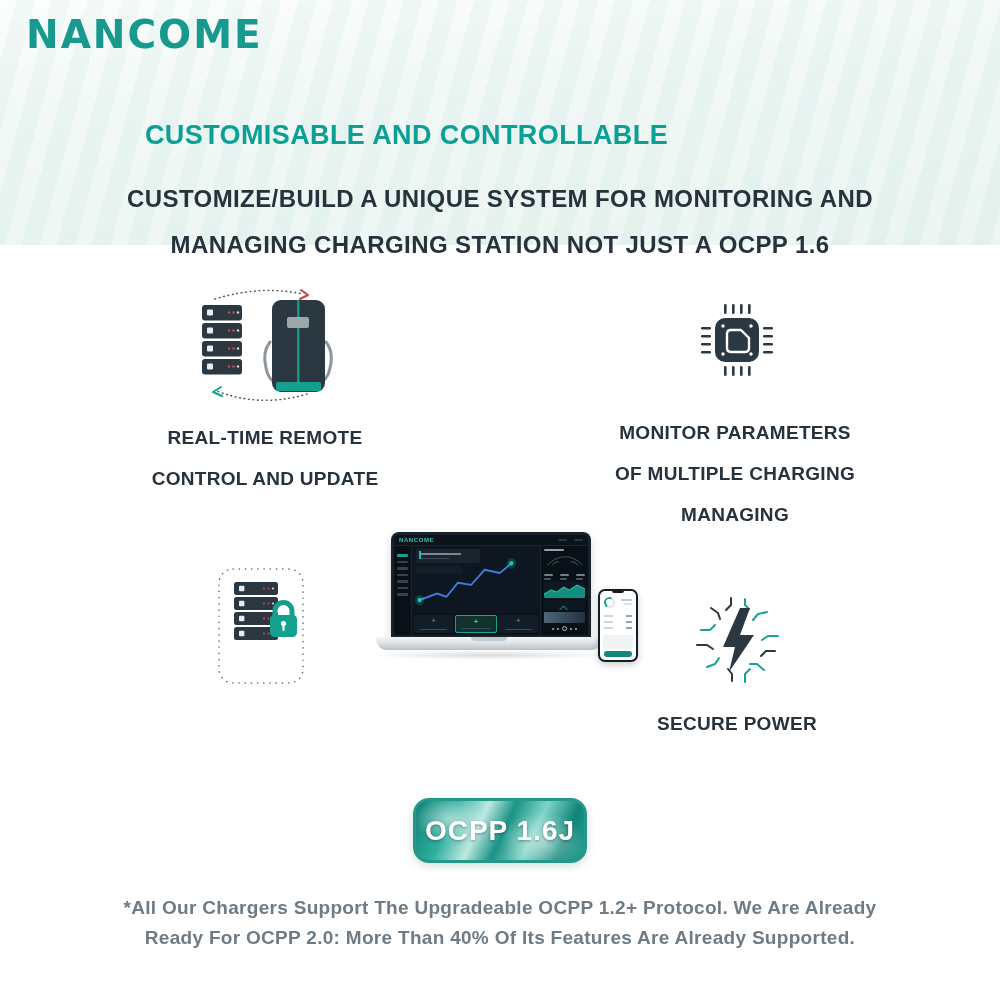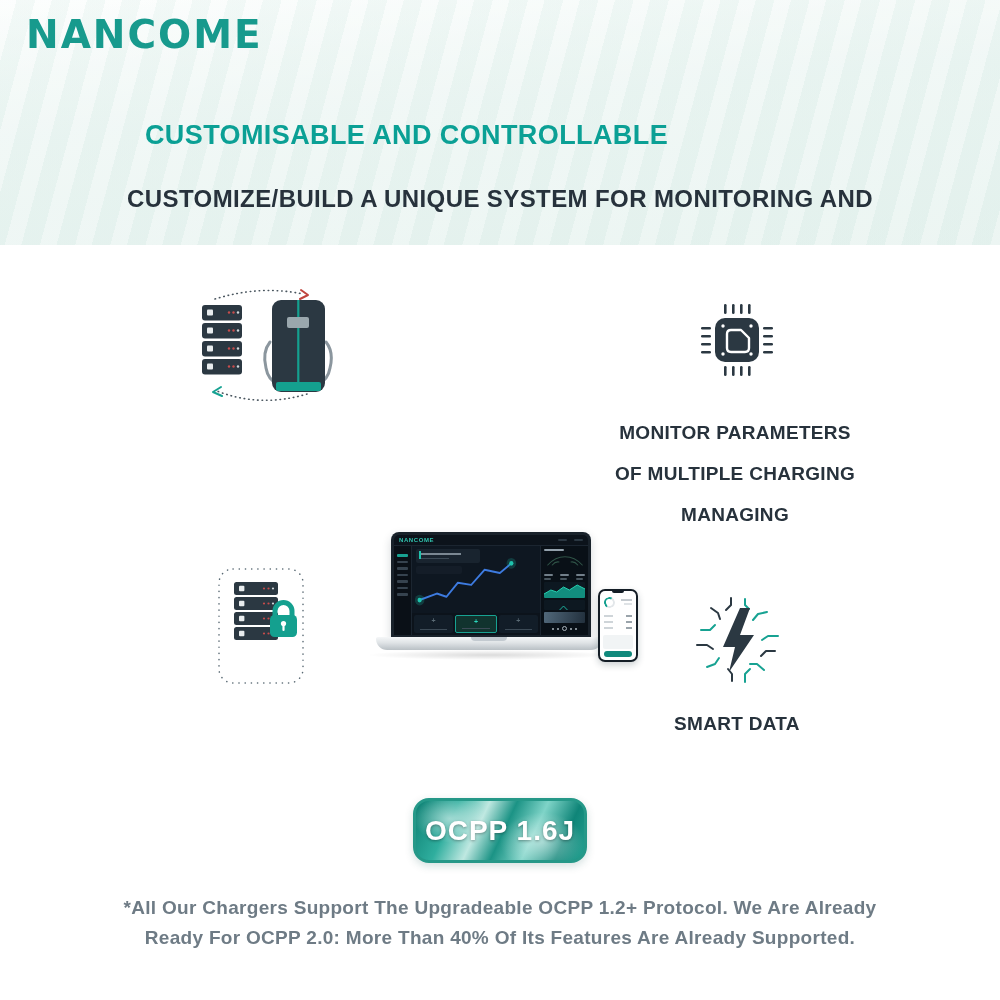--- a/index.html
+++ b/index.html
@@ -119,20 +119,21 @@
 <div class="canvas">
 
   <div class="abs bg-wash-mid"></div>
   <div class="abs bg-wash-bottom"></div>
 
   <div class="abs logo">NANCOME</div>
 
   <div class="abs title">CUSTOMISABLE AND CONTROLLABLE</div>
   <div class="abs subtitle">
     <div>CUSTOMIZE/BUILD A UNIQUE SYSTEM FOR MONITORING AND</div>
+    <div>MANAGING CHARGING STATION NOT JUST A OCPP 1.6</div>
   </div>
 
   <svg class="abs icon1" viewBox="0 0 150 115">
     <g>
       <path d="M30 12 Q 75 -2 118 7" fill="none" stroke="#4a565f" stroke-width="1.6" stroke-dasharray="0.5 4" stroke-linecap="round"></path>
       <path d="M116 3 l7 5 -8 4" fill="none" stroke="#c0453e" stroke-width="2" stroke-linecap="round" stroke-linejoin="round"></path>
       <path d="M122 107 Q 75 121 32 104" fill="none" stroke="#4a565f" stroke-width="1.6" stroke-dasharray="0.5 4" stroke-linecap="round"></path>
       <path d="M36 100 l-8 5 9 4" fill="none" stroke="#17a292" stroke-width="2" stroke-linecap="round" stroke-linejoin="round"></path>
     </g>
     <g>
@@ -253,27 +254,31 @@
       <path d="M52 87 v-8 l5 -5" stroke="#17a292"></path>
       <path d="M39 86 v-7 l-4 -5" stroke="#2b3842"></path>
       <path d="M14 72 l8 -3 4 -6" stroke="#17a292"></path>
       <path d="M4 50 h10 l6 4" stroke="#2b3842"></path>
       <path d="M8 35 h9 l5 -5" stroke="#17a292"></path>
       <path d="M18 13 l7 5 2 6" stroke="#2b3842"></path>
     </g>
     <path d="M47 13 L30 52 H42 L36 77 L61 40 H47 L57 13 Z" fill="#2b3842"></path>
   </svg>
 
+  <div class="abs feat-label fl1">
+    <div>REAL-TIME REMOTE</div>
+    <div>CONTROL AND UPDATE</div>
+  </div>
   <div class="abs feat-label fl2">
     <div>MONITOR PARAMETERS</div>
     <div>OF MULTIPLE CHARGING</div>
     <div>MANAGING</div>
   </div>
   <div class="abs feat-label fl4">
-    <div>SMART DATA</div>
+    <div>SECURE POWER</div>
   </div>
 
   <div class="abs device-shadow"></div>
 
   <div class="abs laptop-screen">
     <div class="dash">
       <div class="dash-top">
         <span class="dash-logo">NANCOME</span>
         <span class="bar"></span>
         <span class="bar"></span>

